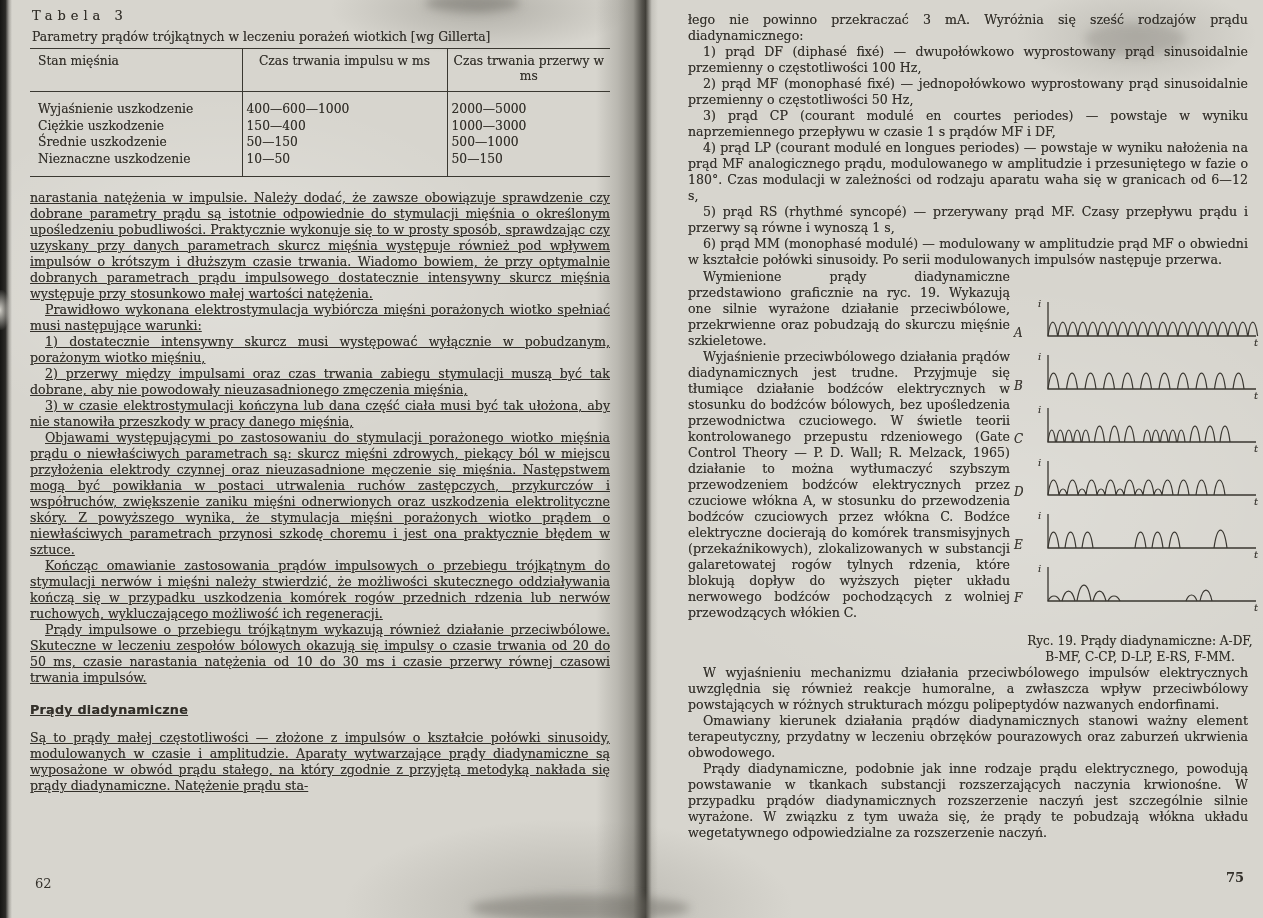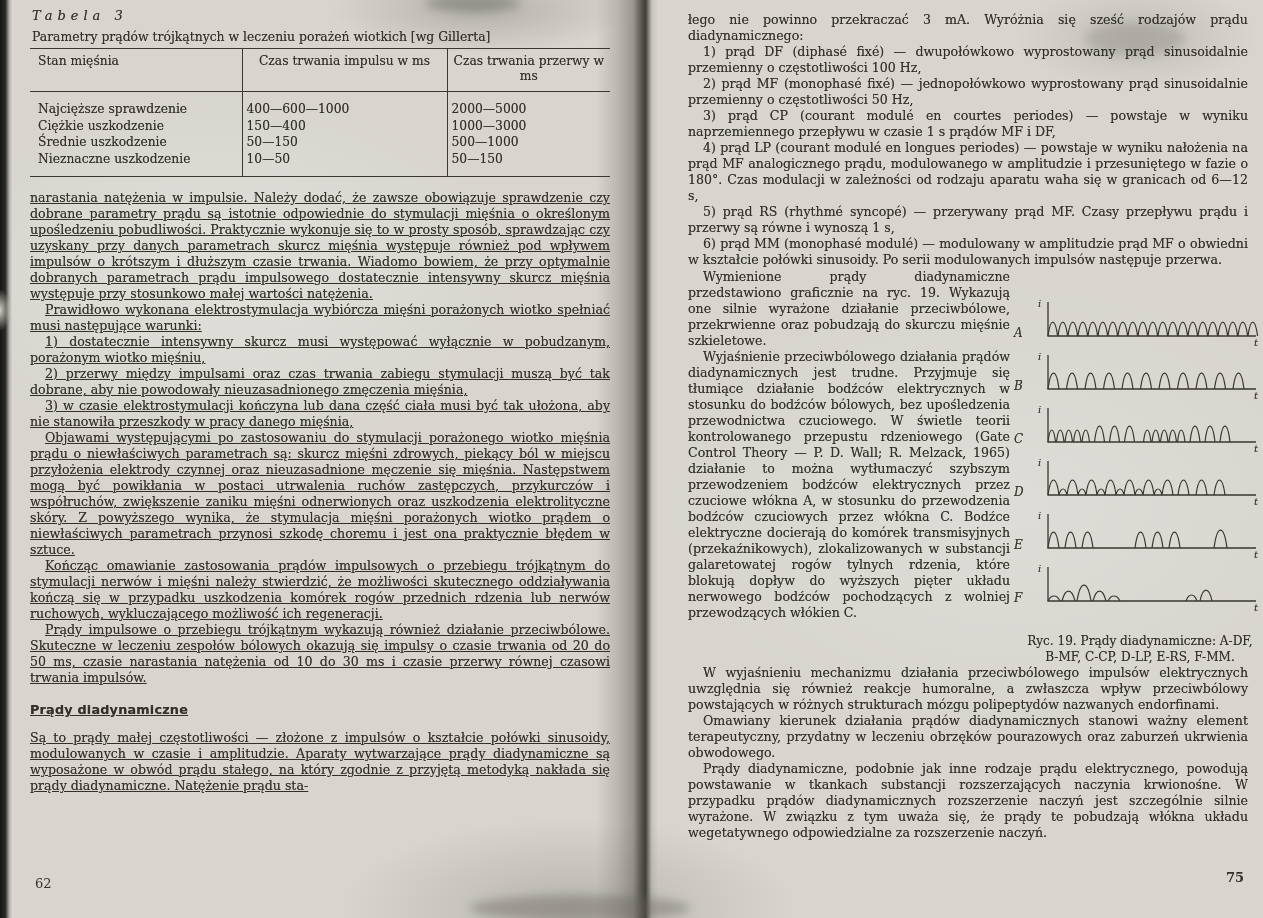--- a/index.html
+++ b/index.html
@@ -26,21 +26,21 @@
       rgba(110,108,100,0.28) 35%,
       rgba(90,88,80,0.50) 60%,
       rgba(62,60,54,0.85) 74%,
       #413f39 80%,
       rgba(140,138,130,0.25) 90%,
       rgba(140,138,130,0) 100%);}
   .smudge{position:absolute;filter:blur(5px);border-radius:50%;}
 
   
   .left-page{position:absolute;left:30px;top:6px;width:580px;}
-  .tbl-label{font-size:13px;letter-spacing:5px;margin:2px 0 6px 2px;font-style:italic;}
+  .tbl-label{font-size:13px;letter-spacing:5px;margin:2px 0 6px 2px;}
   .tbl-caption{font-size:12.4px;margin:0 0 4px 2px;}
   table.lp-table{width:100%;border-collapse:collapse;table-layout:fixed;
     border-top:1.6px solid #3a3831;border-bottom:1.6px solid #3a3831;font-size:12.3px;}
   table.lp-table col.c1{width:212px;} table.lp-table col.c2{width:205px;} table.lp-table col.c3{width:163px;}
   table.lp-table th{font-weight:normal;border-bottom:1.3px solid #3a3831;
     padding:5px 4px 7px 4px;text-align:center;line-height:15px;vertical-align:top;}
   table.lp-table th.first{text-align:left;padding-left:8px;}
   table.lp-table th:nth-child(2),table.lp-table th:nth-child(3),
   table.lp-table td:nth-child(2),table.lp-table td:nth-child(3){border-left:1.3px solid #3a3831;}
   table.lp-table td{padding:0 4px;line-height:16.5px;text-align:left;}
@@ -93,21 +93,21 @@
       </colgroup>
     <thead>
       <tr>
         <th class="first">Stan mięśnia</th>
         <th>Czas trwania impulsu w ms</th>
         <th>Czas trwania przerwy w ms</th>
       </tr>
     </thead>
     <tbody>
       <tr class="top">
-        <td class="first">Najcięższe sprawdzenie</td>
+        <td class="first">Wyjaśnienie uszkodzenie</td>
         <td>400—600—1000</td>
         <td>2000—5000</td>
       </tr>
       <tr>
         <td class="first">Ciężkie uszkodzenie</td>
         <td>150—400</td>
         <td>1000—3000</td>
       </tr>
       <tr>
         <td class="first">Średnie uszkodzenie</td>

